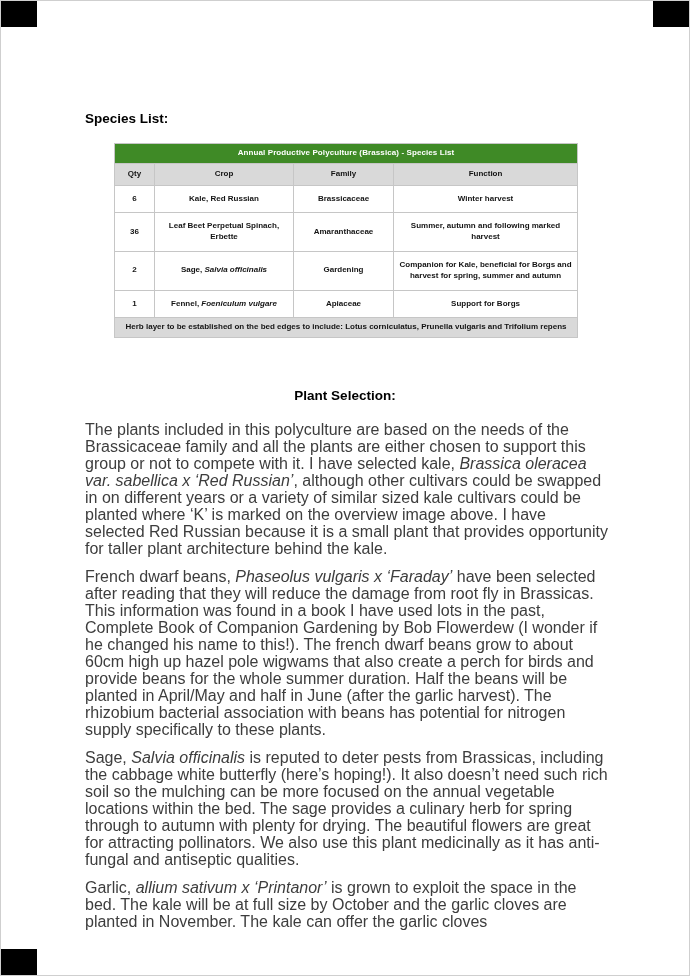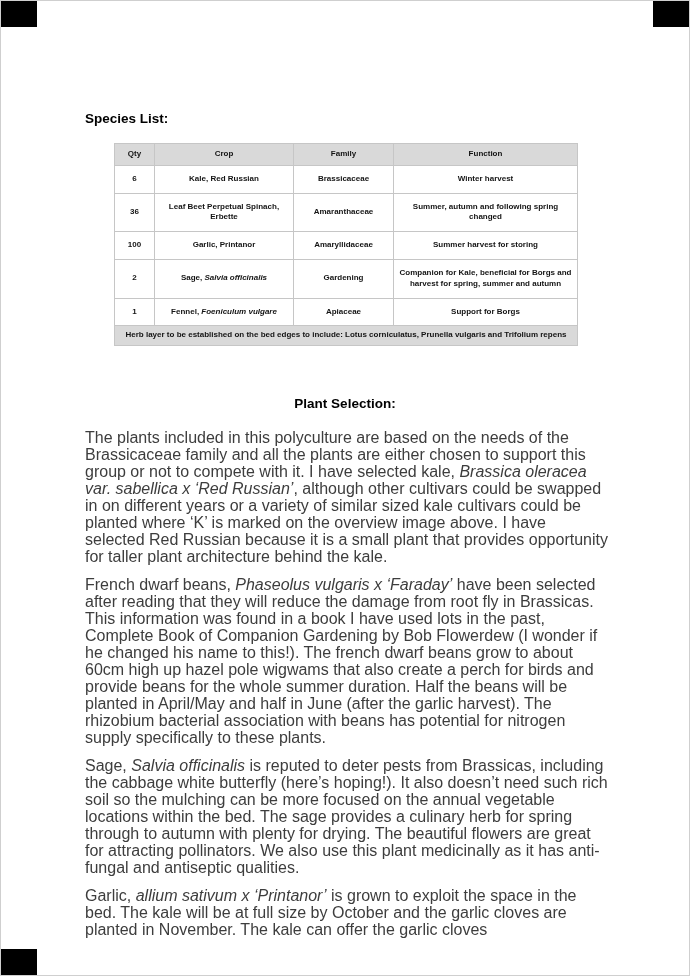--- a/index.html
+++ b/index.html
@@ -98,45 +98,42 @@
   <h2 class="doc-heading h-species">Species List:</h2>
 
   <table class="species-table">
     <colgroup>
       <col class="col-qty">
         <col class="col-crop">
         <col class="col-family">
         <col class="col-fn">
     </colgroup>
     <thead>
+      <tr>
+        <th colspan="4" class="title-cell">Annual Productive Polyculture (Brassica)  - Species List</th>
+      </tr>
       <tr class="colhead">
         <th>Qty</th>
         <th>Crop</th>
         <th>Family</th>
         <th>Function</th>
       </tr>
     </thead>
     <tbody>
       <tr>
         <td>6</td>
         <td class="crop-cell"><span>Kale, Red Russian</span><em></em></td>
         <td>Brassicaceae</td>
         <td>Winter harvest</td>
       </tr>
       <tr>
         <td>36</td>
         <td class="crop-cell"><span>Leaf Beet Perpetual Spinach, Erbette</span><em></em></td>
         <td>Amaranthaceae</td>
-        <td>Summer, autumn and following spring changed</td>
-      </tr>
-      <tr>
-        <td>100</td>
-        <td class="crop-cell"><span>Garlic, Printanor</span><em></em></td>
-        <td>Amaryllidaceae</td>
-        <td>Summer harvest for storing</td>
+        <td>Summer, autumn and following marked harvest</td>
       </tr>
       <tr>
         <td>2</td>
         <td class="crop-cell"><span>Sage, </span><em>Salvia officinalis</em></td>
         <td>Gardening</td>
         <td>Companion for Kale, beneficial for Borgs and harvest for spring, summer and autumn</td>
       </tr>
       <tr>
         <td>1</td>
         <td class="crop-cell"><span>Fennel, </span><em>Foeniculum vulgare</em></td>

